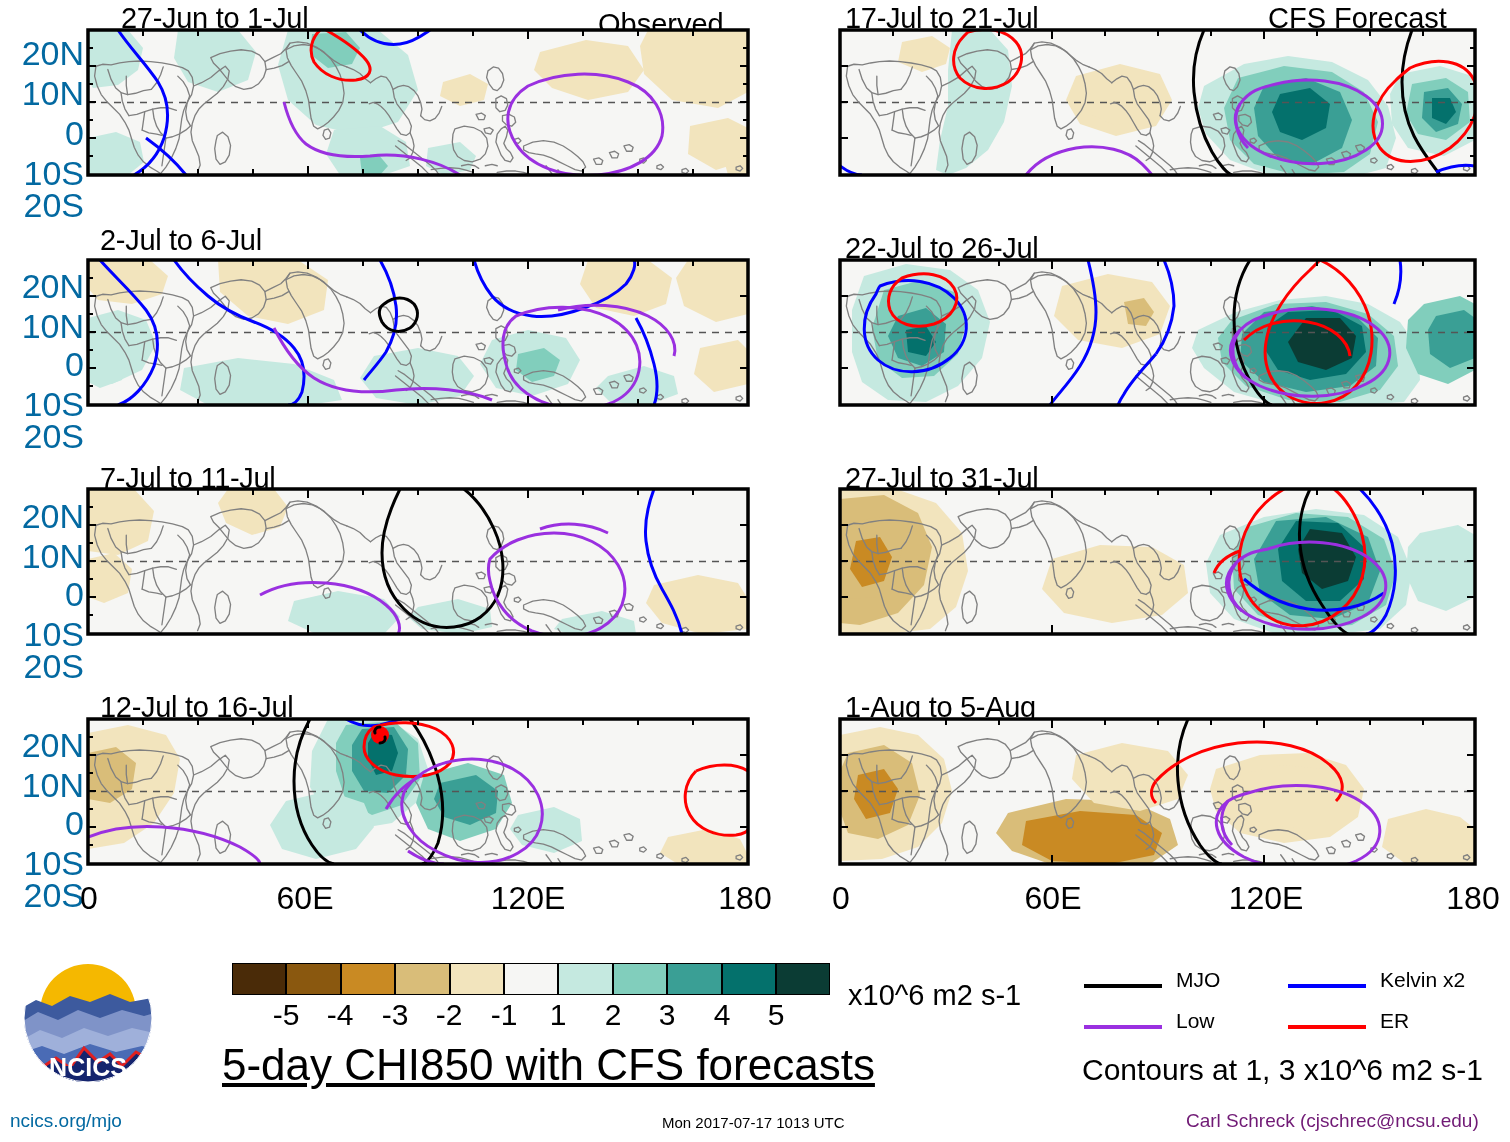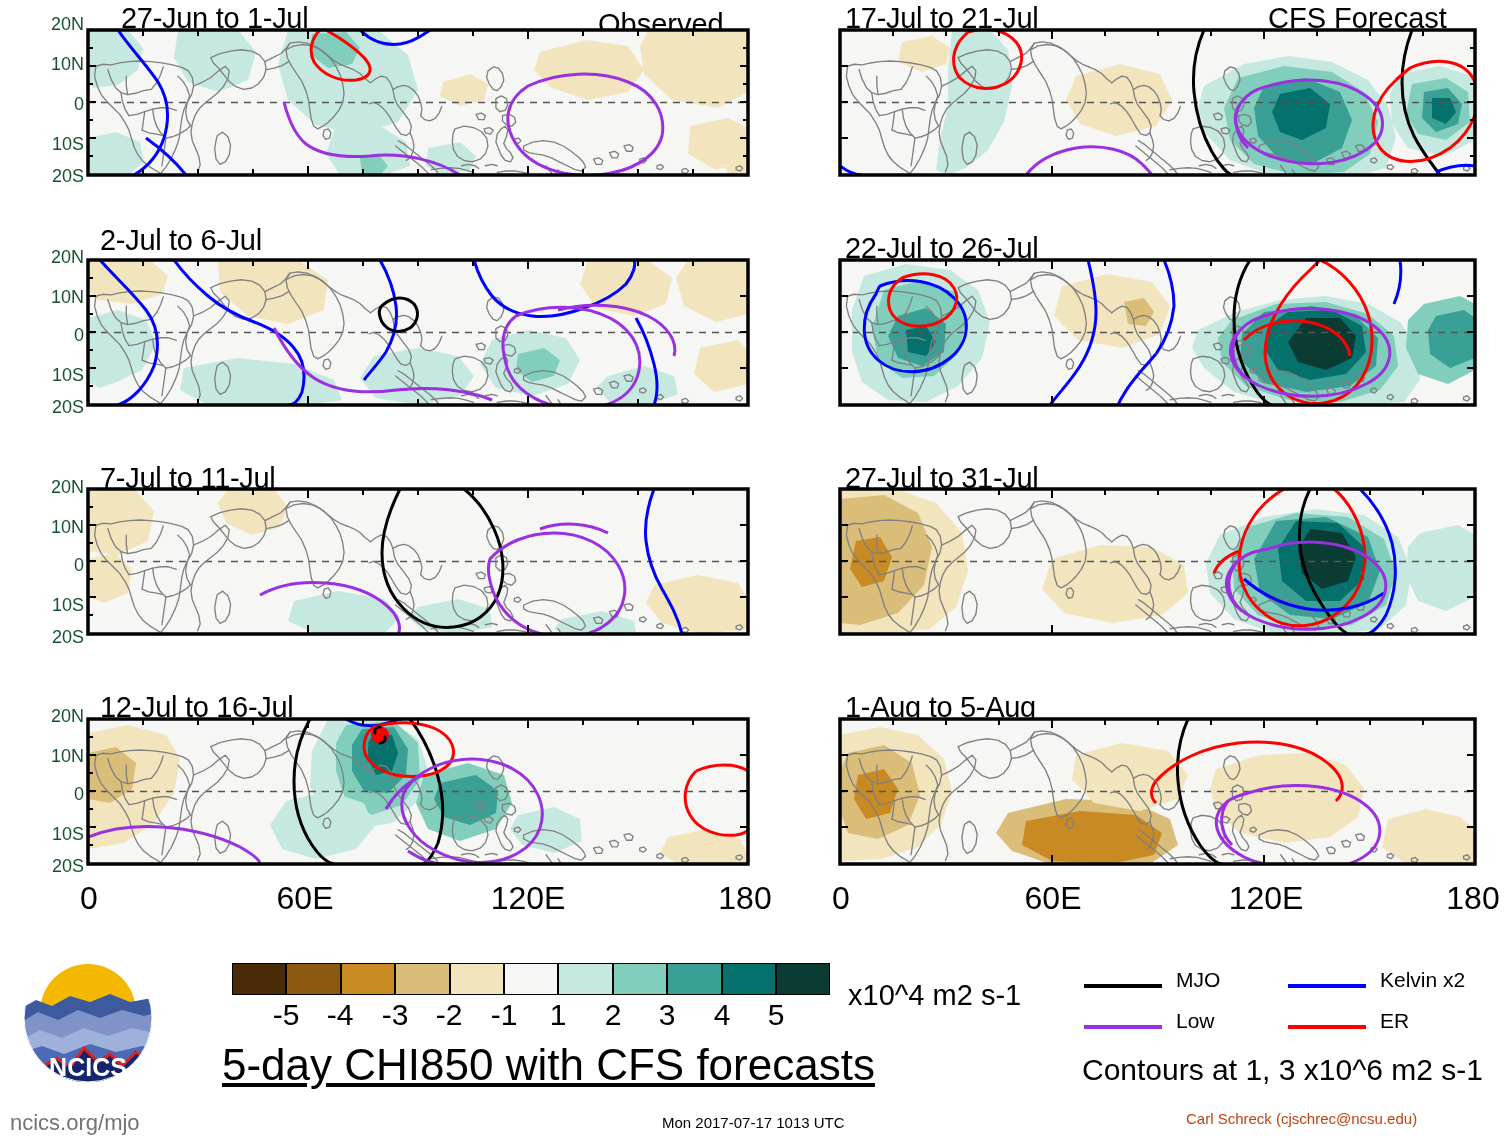--- a/index.html
+++ b/index.html
@@ -1,29 +1,29 @@
 <!DOCTYPE html>
 <html><head>
 <meta charset="utf-8">
 <style>
   html,body{margin:0;padding:0;background:#ffffff;}
   body{width:1510px;height:1142px;position:relative;
        font-family:"Liberation Sans","DejaVu Sans",sans-serif;overflow:hidden;}
   .ptitle{position:absolute;font-size:29px;color:#000;white-space:nowrap;letter-spacing:-0.3px;}
   .pright{position:absolute;font-size:29px;color:#000;white-space:nowrap;}
-  .ylab{position:absolute;font-size:18px;color:#14532d;text-align:right;white-space:nowrap;}
+  .ylab{position:absolute;font-size:34px;color:#0369a1;text-align:right;white-space:nowrap;margin-top:20px;}
   .xlab{position:absolute;font-size:32px;color:#000;text-align:center;white-space:nowrap;}
   .cbnum{position:absolute;font-size:30px;color:#000;text-align:center;white-space:nowrap;}
   .units{position:absolute;font-size:29px;color:#000;white-space:nowrap;}
   .maintitle{position:absolute;font-size:44px;color:#000;white-space:nowrap;}
   .legtxt{position:absolute;font-size:21px;color:#000000;white-space:nowrap;}
   .contnote{position:absolute;font-size:30px;color:#000;white-space:nowrap;}
-  .foot{position:absolute;font-size:22px;color:#737373;white-space:nowrap;}
+  .foot{position:absolute;font-size:19px;color:#0369a1;white-space:nowrap;}
   .footc{position:absolute;font-size:15px;color:#000;white-space:nowrap;}
-  .footr{position:absolute;font-size:15px;color:#c2410c;white-space:nowrap;}
+  .footr{position:absolute;font-size:19px;color:#701a75;white-space:nowrap;}
   .cbseg{position:absolute;top:0;height:100%;box-sizing:border-box;border:1px solid #000;}
   .legline{position:absolute;height:4px;}
 </style>
 </head>
 <body>
 
 <div class="ylab" style="left:0px;top:14px;width:84px;">20N</div>
 <div class="ylab" style="left:0px;top:54px;width:84px;">10N</div>
 <div class="ylab" style="left:0px;top:94px;width:84px;">0</div>
 <div class="ylab" style="left:0px;top:134px;width:84px;">10S</div>
@@ -751,21 +751,21 @@
 <div class="cbnum" style="left:313px;top:998px;width:54px;">-4</div>
 <div class="cbnum" style="left:368px;top:998px;width:54px;">-3</div>
 <div class="cbnum" style="left:422px;top:998px;width:54px;">-2</div>
 <div class="cbnum" style="left:477px;top:998px;width:54px;">-1</div>
 <div class="cbnum" style="left:531px;top:998px;width:54px;">1</div>
 <div class="cbnum" style="left:586px;top:998px;width:54px;">2</div>
 <div class="cbnum" style="left:640px;top:998px;width:54px;">3</div>
 <div class="cbnum" style="left:695px;top:998px;width:54px;">4</div>
 <div class="cbnum" style="left:749px;top:998px;width:54px;">5</div>
 
-<div class="units" style="left:848px;top:979px;">x10^4 m2 s-1</div>
+<div class="units" style="left:848px;top:979px;">x10^6 m2 s-1</div>
 
 <div class="maintitle" style="left:222px;top:1040px;text-decoration:underline;">5-day CHI850 with CFS forecasts</div>
 
 <div class="legline" style="left:1084px;top:984px;width:78px;background:#000000;"></div>
 <div class="legtxt" style="left:1176px;top:968px;">MJO</div>
 
 <div class="legline" style="left:1288px;top:984px;width:78px;background:#0000ff;"></div>
 <div class="legtxt" style="left:1380px;top:968px;">Kelvin x2</div>
 
 <div class="legline" style="left:1084px;top:1025px;width:78px;background:#9a30e0;"></div>

